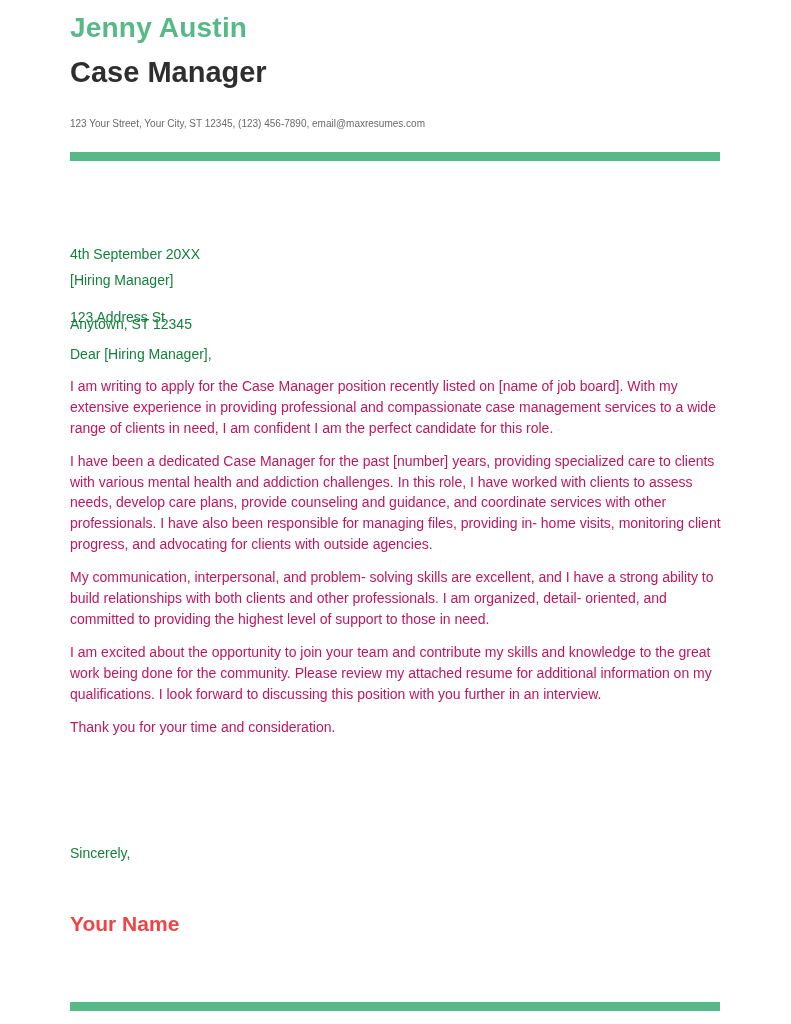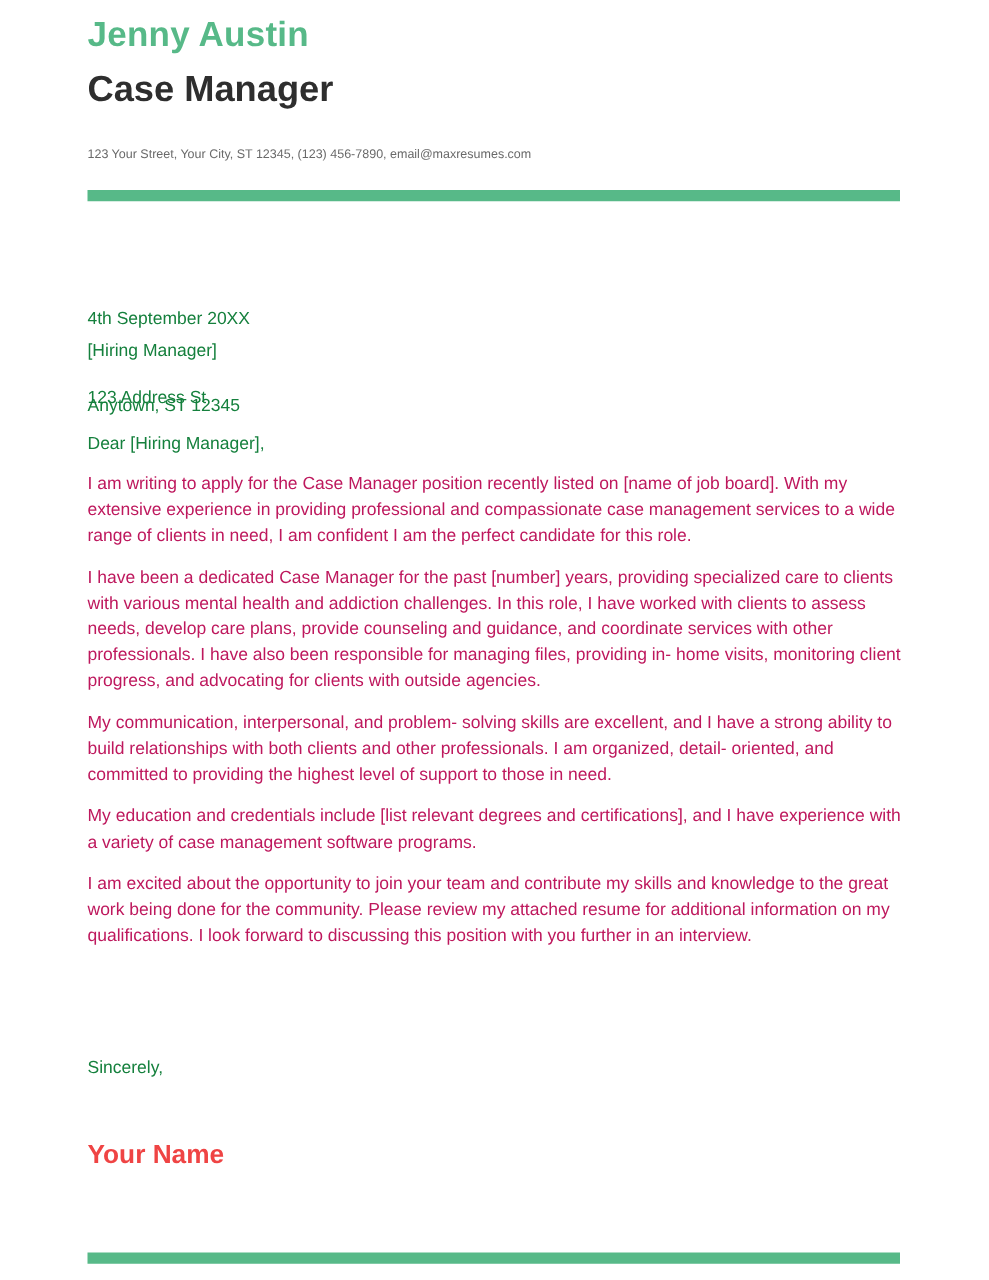--- a/index.html
+++ b/index.html
@@ -28,19 +28,19 @@
 <div class="abs line" style="top:245px;">4th September 20XX</div>
 <div class="abs line" style="top:271px;">[Hiring Manager]</div>
 <div class="abs line" style="top:308px;">123 Address St</div>
 <div class="abs line" style="top:315px;">Anytown, ST 12345</div>
 <div class="abs line" style="top:345px;">Dear [Hiring Manager],</div>
 
 <div class="body-wrap">
   <p class="para">I am writing to apply for the Case Manager position recently listed on [name of job board]. With my extensive experience in providing professional and compassionate case management services to a wide range of clients in need, I am confident I am the perfect candidate for this role.</p>
   <p class="para">I have been a dedicated Case Manager for the past [number] years, providing specialized care to clients with various mental health and addiction challenges. In this role, I have worked with clients to assess needs, develop care plans, provide counseling and guidance, and coordinate services with other professionals. I have also been responsible for managing files, providing in- home visits, monitoring client progress, and advocating for clients with outside agencies.</p>
   <p class="para">My communication, interpersonal, and problem- solving skills are excellent, and I have a strong ability to build relationships with both clients and other professionals. I am organized, detail- oriented, and committed to providing the highest level of support to those in need.</p>
-  <p class="para">My education and credentials include [list relevant degrees and certifications], and I have experience with a variety of case management software programs.</p>
   <p class="para">I am excited about the opportunity to join your team and contribute my skills and knowledge to the great work being done for the community. Please review my attached resume for additional information on my qualifications. I look forward to discussing this position with you further in an interview.</p>
+  <p class="para">Thank you for your time and consideration.</p>
 </div>
 
 <div class="abs line" style="top:844px;">Sincerely,</div>
 <div class="abs sig-name">Your Name</div>
 <div class="bar bar-bottom"></div>
 
 </body></html>

